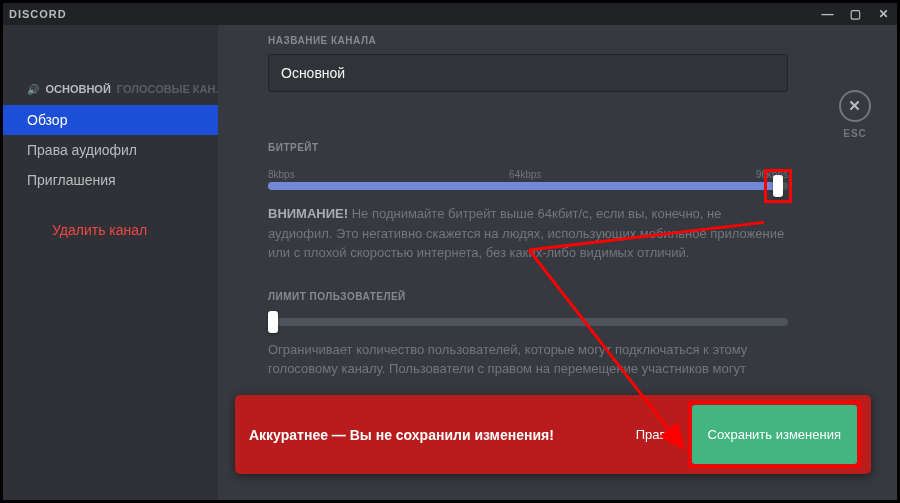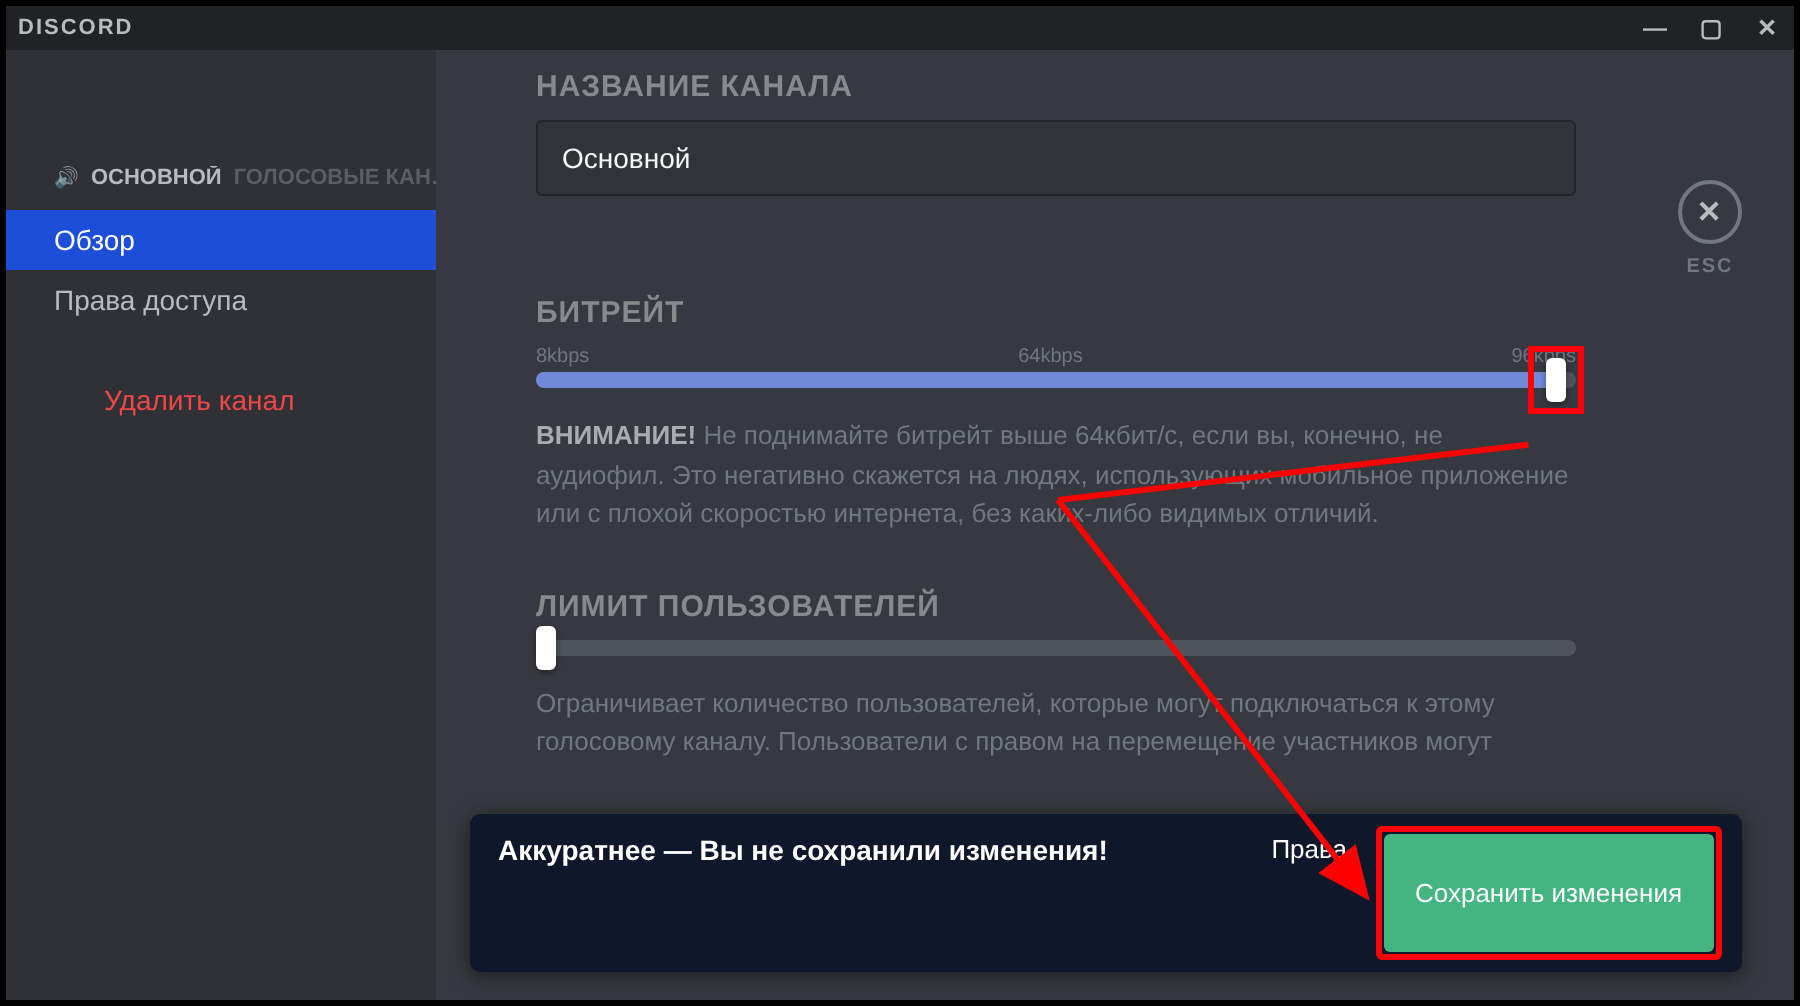--- a/index.html
+++ b/index.html
@@ -78,38 +78,38 @@
     color: #72767d; font-size: 10px; font-weight: 600; letter-spacing: 1px;
   }
   .esc .circle {
     width: 32px; height: 32px; border-radius: 50%;
     border: 2px solid #72767d;
     display: flex; align-items: center; justify-content: center;
     color: #b9bbbe; font-size: 15px;
   }
 
   .section-label {
-    font-size: 15px; font-weight: 700; letter-spacing: .5px;
+    font-size: 10px; font-weight: 700; letter-spacing: .5px;
     color: #87898c; text-transform: uppercase;
     margin-bottom: 8px;
   }
   .text-input {
     width: 520px;
     background: #303338;
     border: 1px solid #232427;
     border-radius: 3px;
     padding: 10px 12px;
     color: #f6f6f7;
     font-size: 14px;
     outline: none;
   }
 
   .group { margin-bottom: 28px; }
 
-  .slider-wrap { position: relative; width: 520px; }
+  .slider-wrap { position: relative; width: 520px; margin-top: 16px; }
   .slider-ticks {
     display: flex; justify-content: space-between;
     font-size: 10px; color: #72767d; margin-bottom: 2px;
   }
   .slider-track {
     position: relative; height: 8px; background: #4f545c; border-radius: 4px;
   }
   .slider-track .fill {
     position: absolute; top: 0; left: 0; height: 100%;
     background: #7289da; border-radius: 4px;
@@ -133,25 +133,25 @@
     font-size: 13px;
     line-height: 1.5;
     color: #72767d;
     width: 520px;
   }
   .helptext .warn { color: #a9abb0; font-weight: 600; }
 
   
   .savebar {
     position: absolute;
-    left: 232px; right: 26px; bottom: 14px;
-    background: #0f172a;
+    left: 232px; right: 26px; bottom: 26px;
+    background: #b91c1c;
     border-radius: 5px;
     padding: 10px 14px;
-    display: flex; align-items: flex-start; gap: 18px;
+    display: flex; align-items: center; gap: 18px;
     box-shadow: 0 2px 10px rgba(0,0,0,.5);
   }
   .savebar .msg { flex: 1; color: #fff; font-size: 14px; font-weight: 600; }
   .savebar .reset { color: #fff; font-size: 13px; cursor: pointer; }
   .savebar .save-btn {
     background: #43b581; color: #fff;
     border: none; padding: 22px 16px; border-radius: 3px;
     font-size: 13px; font-weight: 500; cursor: pointer;
     position: relative;
   }
@@ -187,21 +187,24 @@
     <div class="sidebar">
       <div class="channel-crumb">
         <span class="speaker-icon">🔊</span>
         <span class="ch-name">ОСНОВНОЙ</span>
         <span class="ch-type">ГОЛОСОВЫЕ КАН…</span>
       </div>
       <div class="side-item active">
         <span>Обзор</span>
       </div>
       <div class="side-item">
-        <span>Права доступа</span>
+        <span>Права аудиофил</span>
+      </div>
+      <div class="side-item">
+        <span>Приглашения</span>
       </div>
       <div class="side-sep"></div>
       <div class="side-item danger">
         <span>Удалить канал</span>
       </div>
     </div>
 
     <div class="content">
 
       <div class="esc">

